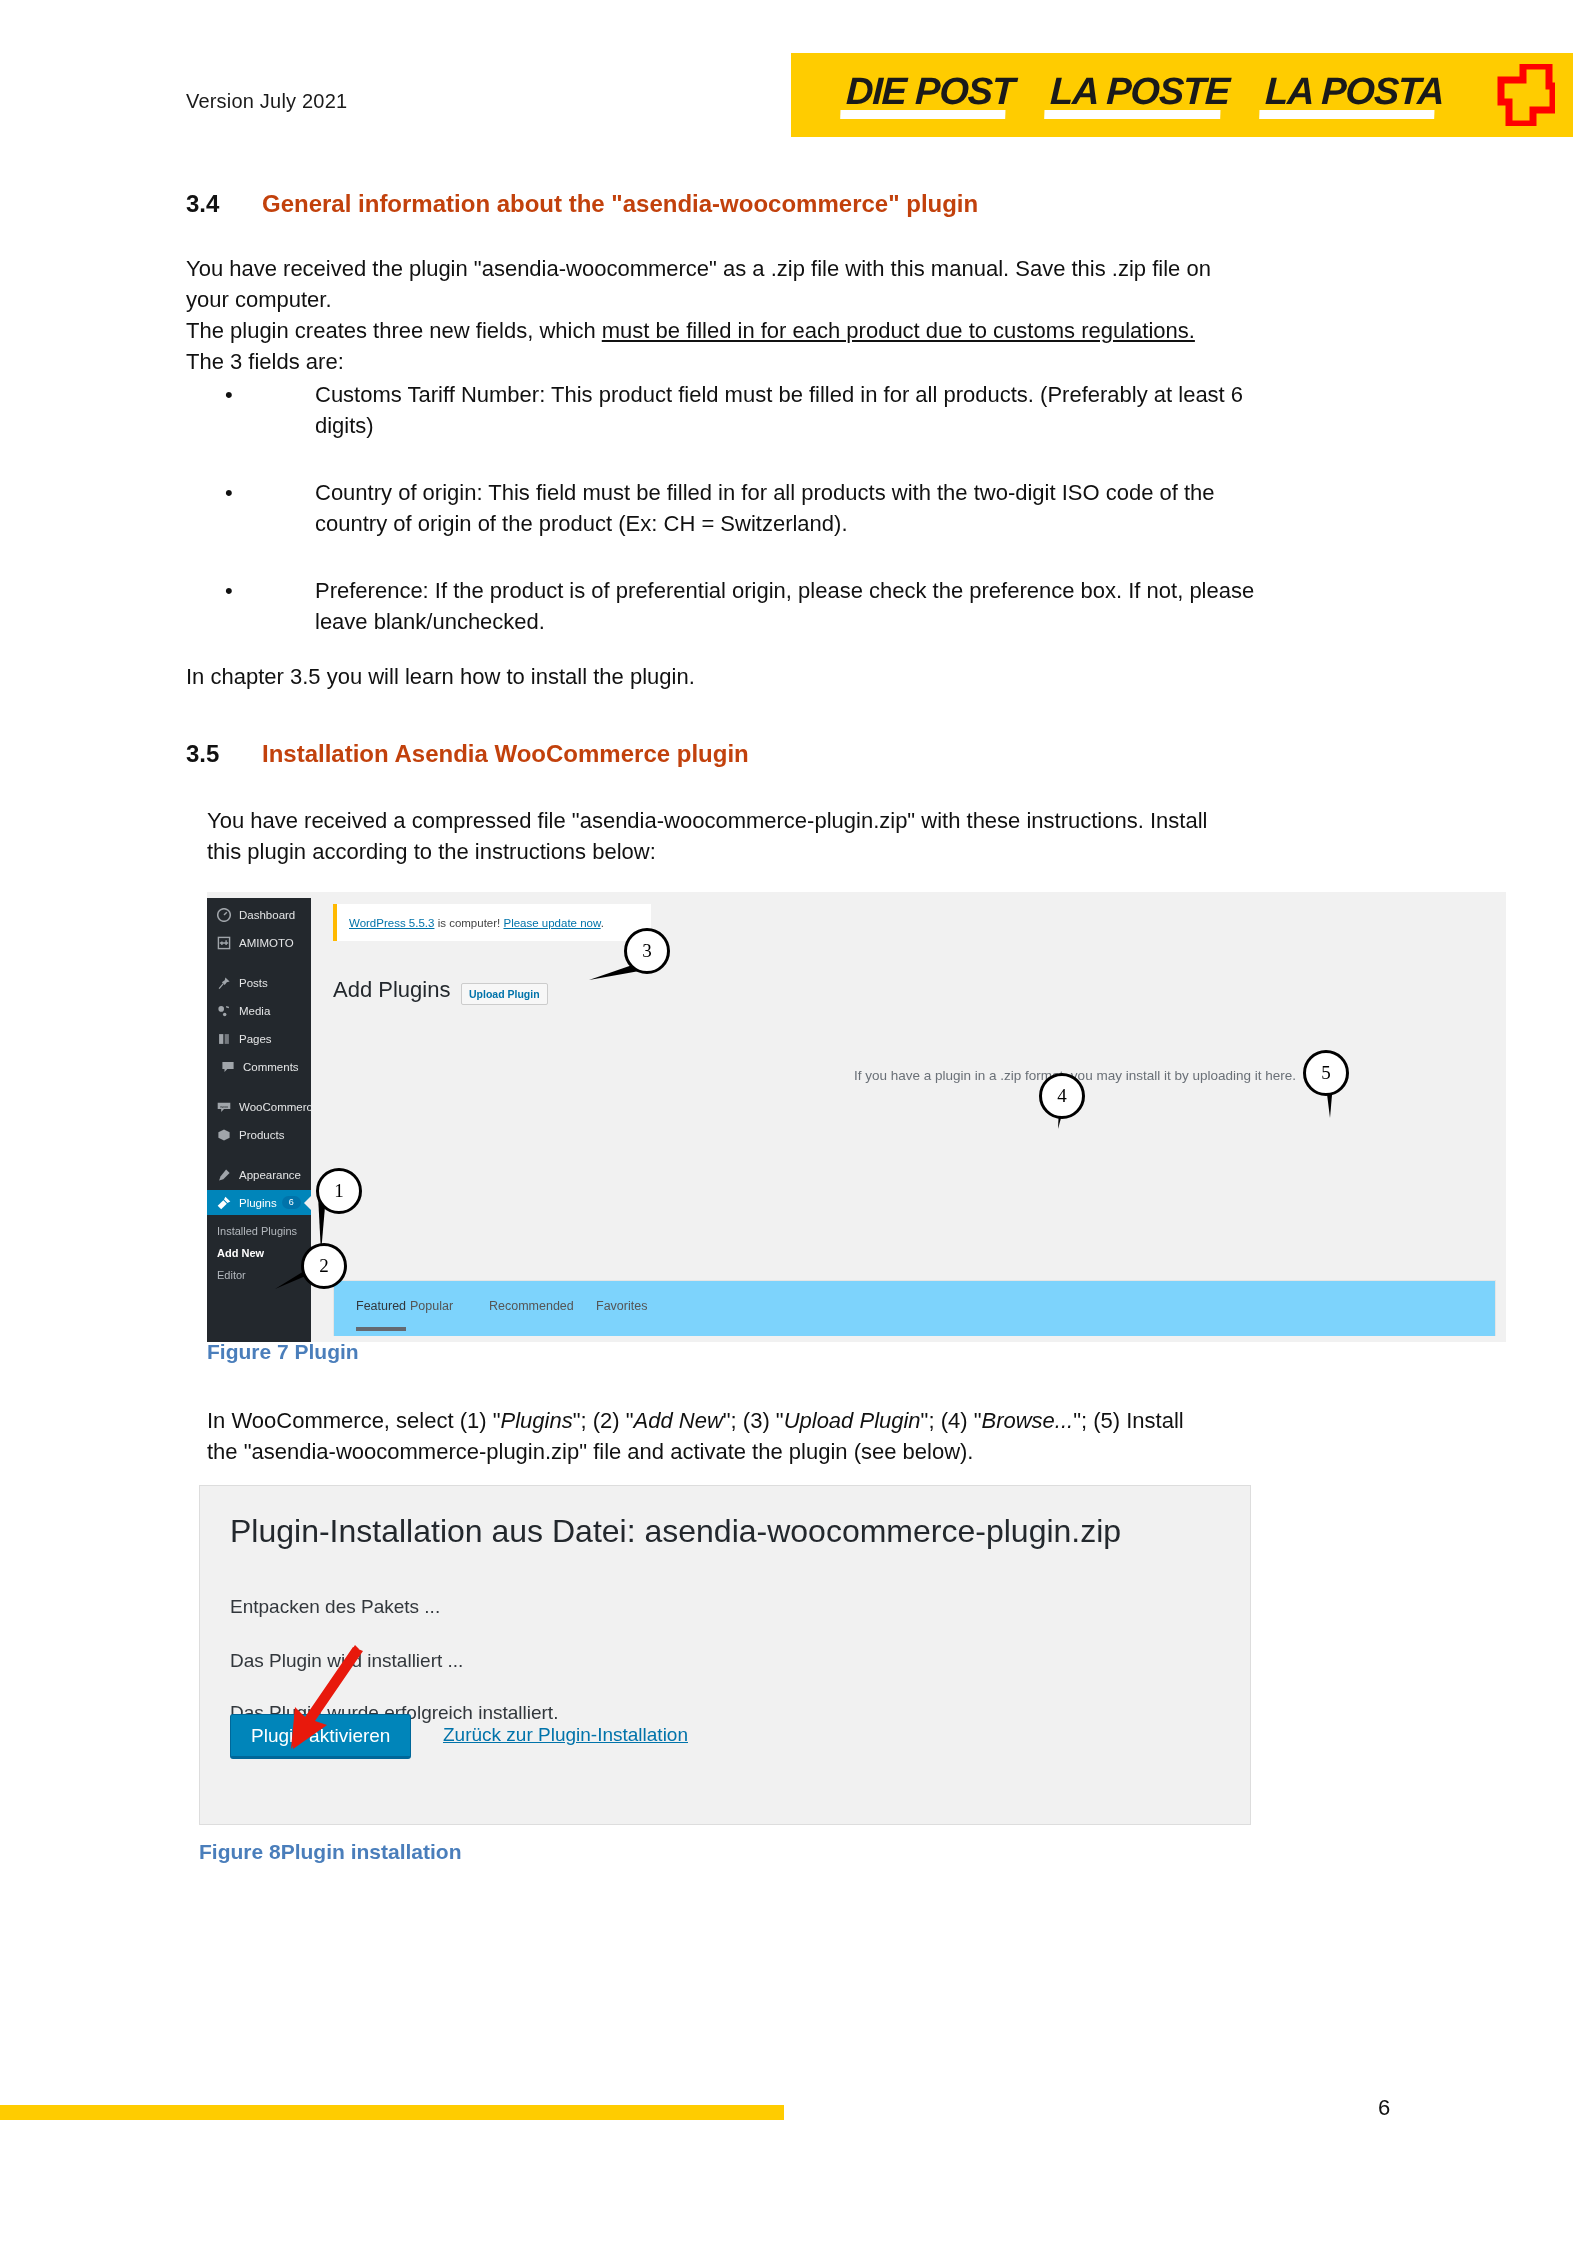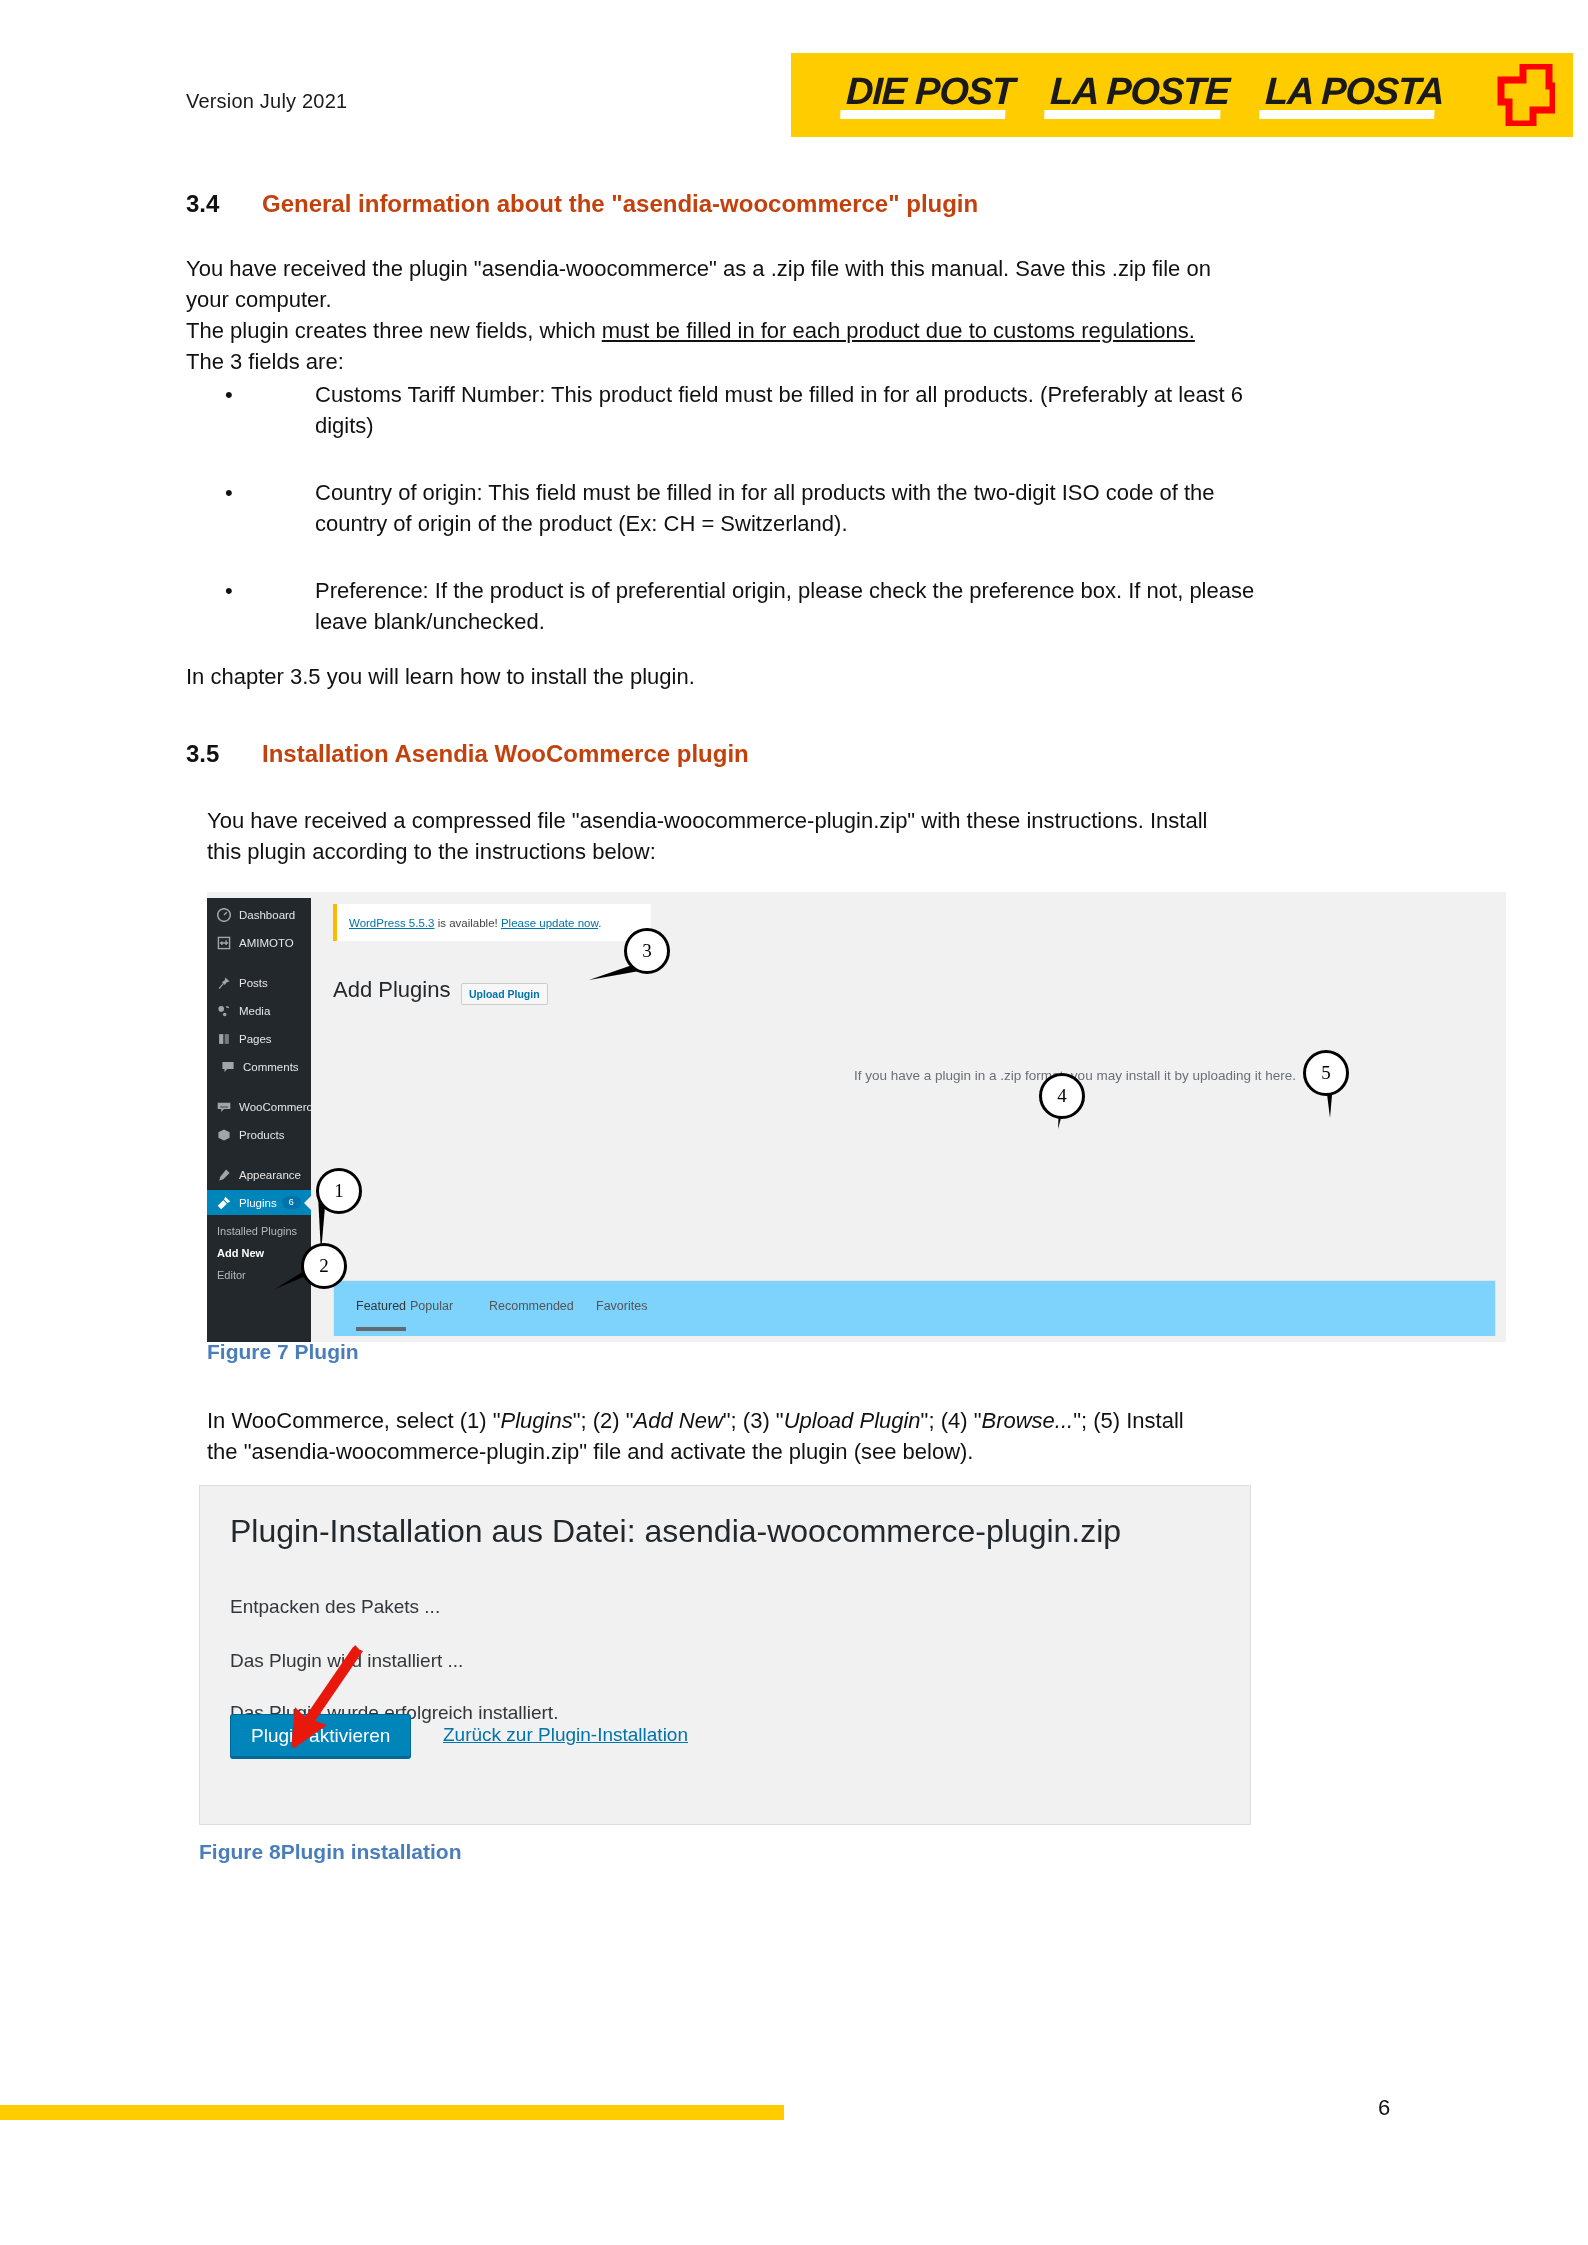--- a/index.html
+++ b/index.html
@@ -588,21 +588,21 @@
       </div>
       <div class="wp-sub-item" style="top:366px;">
         <span>Editor</span>
       </div>
     </div>
 
     <div id="wp-content">
       <div id="wp-topbar"></div>
 
       <div class="wp-notice">
-        <span><a href="#">WordPress 5.5.3</a><span> is available! </span><a href="#">Please update now</a><span>.</span></span>
+        <span><a href="#">WordPress 5.5.3</a><span> is computer! </span><a href="#">Please update now</a><span>.</span></span>
       </div>
 
       <div class="wp-page-title">Add Plugins</div>
       <div class="wp-upload-btn">Upload Plugin</div>
 
       <div class="wp-upload-hint">If you have a plugin in a .zip format, you may install it by uploading it here.</div>
 
 
       <div class="wp-tabs-panel">
         <div class="wp-tab active" style="left:22px;">Featured</div>

